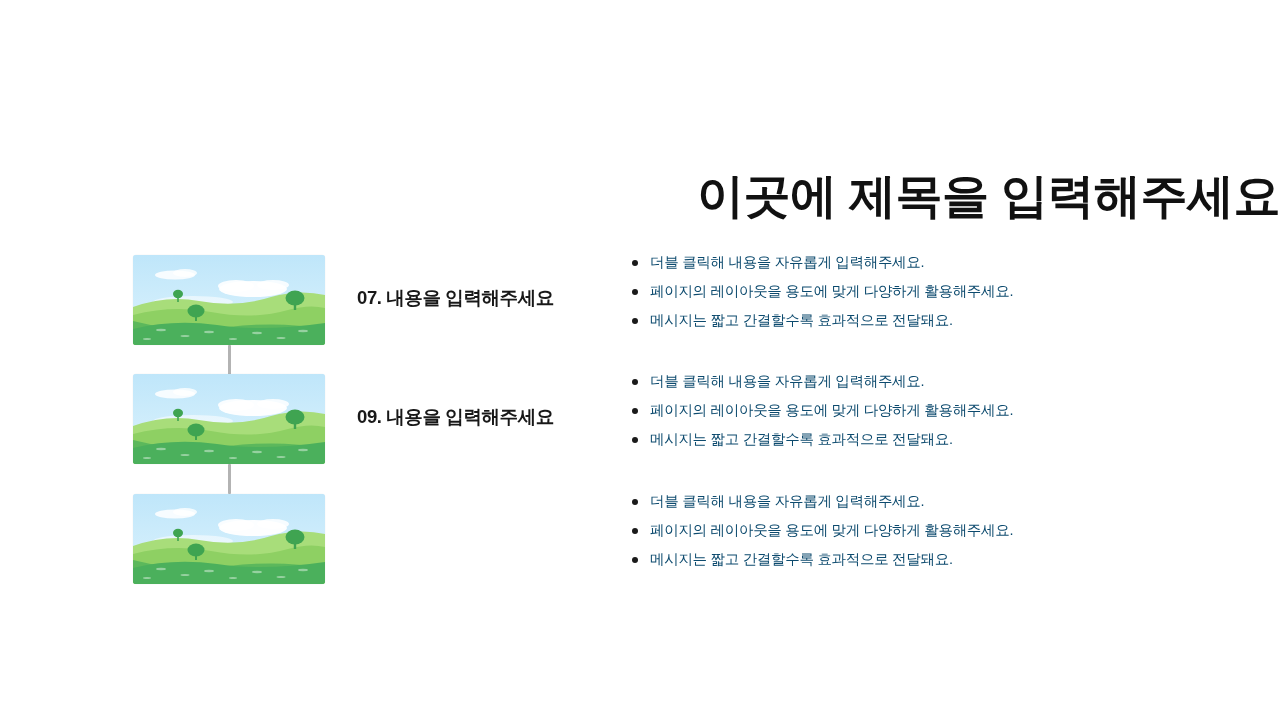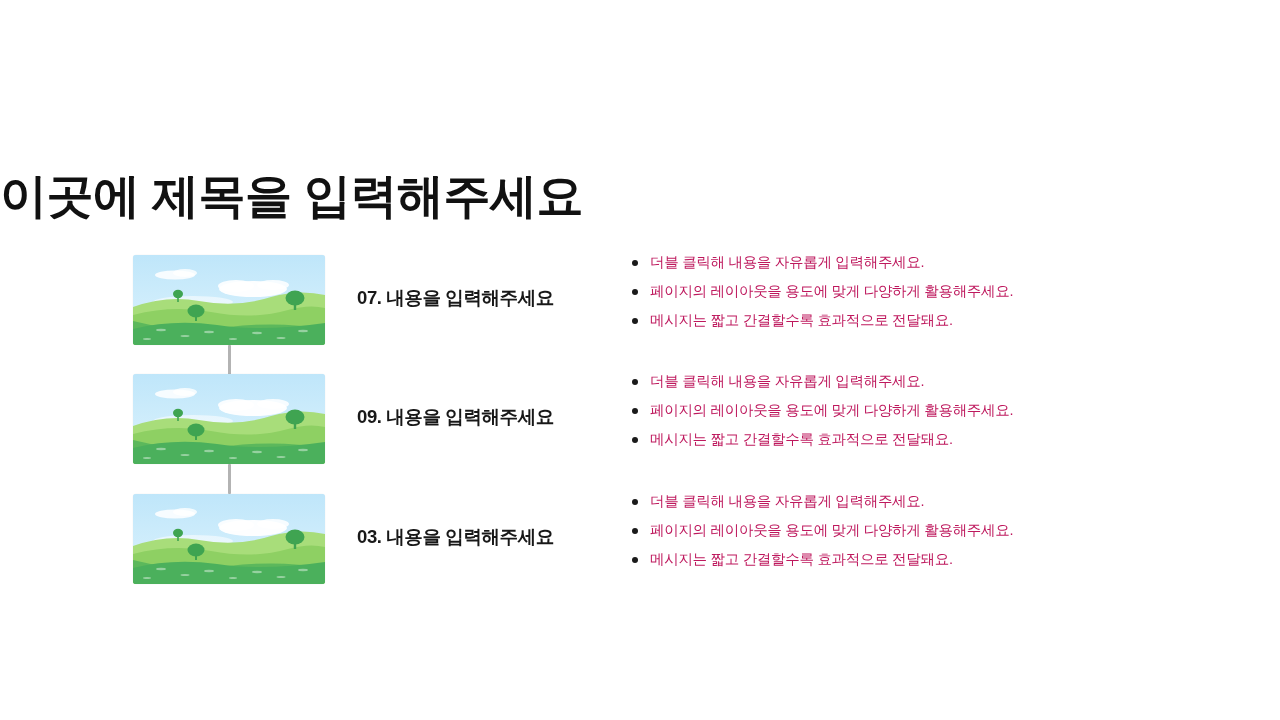--- a/index.html
+++ b/index.html
@@ -22,21 +22,21 @@
     inset: 0;
     background: #ffffff;
   }
 
   
   .slide-title {
     position: absolute;
     left: 0;
     right: 0;
     top: 138px;
-    text-align: left;
+    text-align: right;
     font-size: 47px;
     font-weight: 700;
     letter-spacing: -0.5px;
     line-height: 1.15;
     color: #111111;
     white-space: nowrap;
   }
 
   
   .rows {
@@ -100,21 +100,21 @@
     margin: 0;
     padding: 0;
     list-style: none;
   }
   .bullet {
     position: relative;
     padding-left: 22px;
     font-size: 14.5px;
     line-height: 29px;
     letter-spacing: -0.3px;
-    color: #be185d;
+    color: #0c4a6e;
     white-space: nowrap;
   }
   .bullet .dot {
     position: absolute;
     left: 4px;
     top: 11.5px;
     width: 6px;
     height: 6px;
     border-radius: 50%;
     background: #1a1a1a;
@@ -291,21 +291,20 @@
             <ellipse cx="52" cy="81" rx="4.5" ry="1.1"></ellipse>
             <ellipse cx="76" cy="77" rx="5" ry="1.2"></ellipse>
             <ellipse cx="100" cy="84" rx="4" ry="1"></ellipse>
             <ellipse cx="124" cy="78" rx="5" ry="1.2"></ellipse>
             <ellipse cx="148" cy="83" rx="4.5" ry="1.1"></ellipse>
             <ellipse cx="170" cy="76" rx="5" ry="1.2"></ellipse>
             <ellipse cx="14" cy="84" rx="4" ry="1"></ellipse>
           </g>
         </svg>
       </div>
-      <div class="step-label">03. 내용을 입력해주세요</div>
       <ul class="bullets">
         <li class="bullet">
           <span class="dot"></span>
           <span>더블 클릭해 내용을 자유롭게 입력해주세요.</span>
         </li>
         <li class="bullet">
           <span class="dot"></span>
           <span>페이지의 레이아웃을 용도에 맞게 다양하게 활용해주세요.</span>
         </li>
         <li class="bullet">

